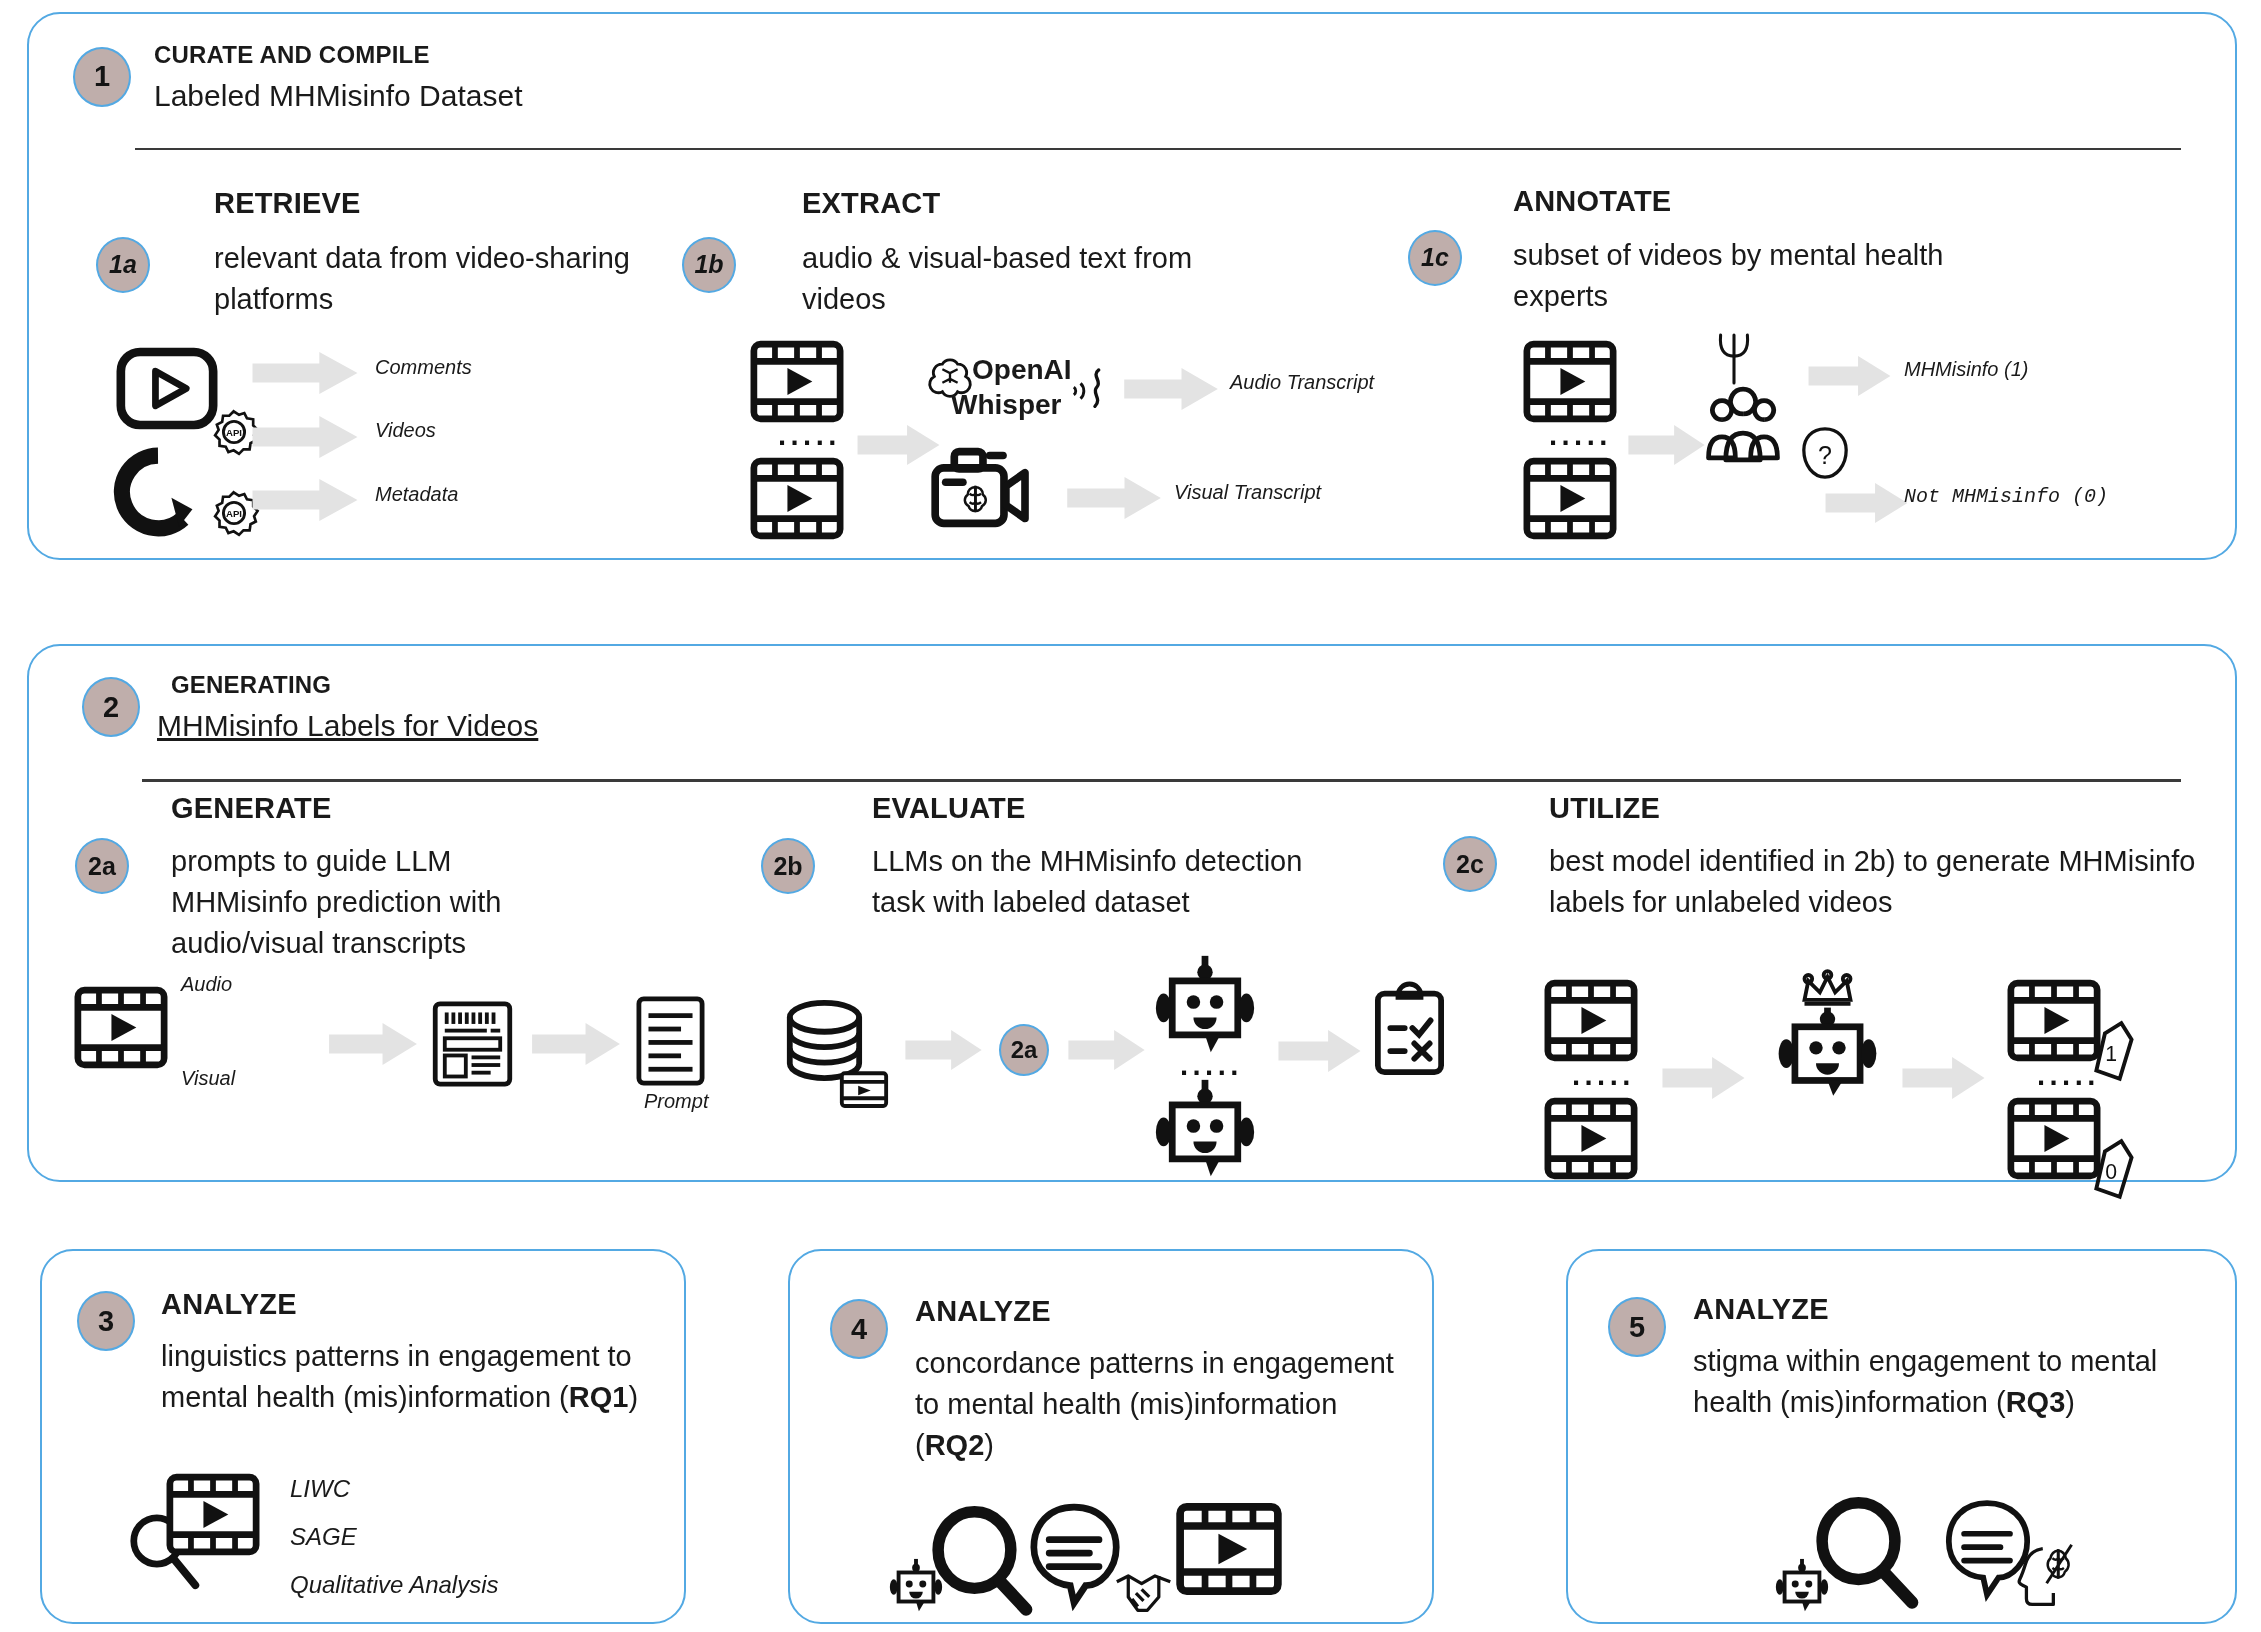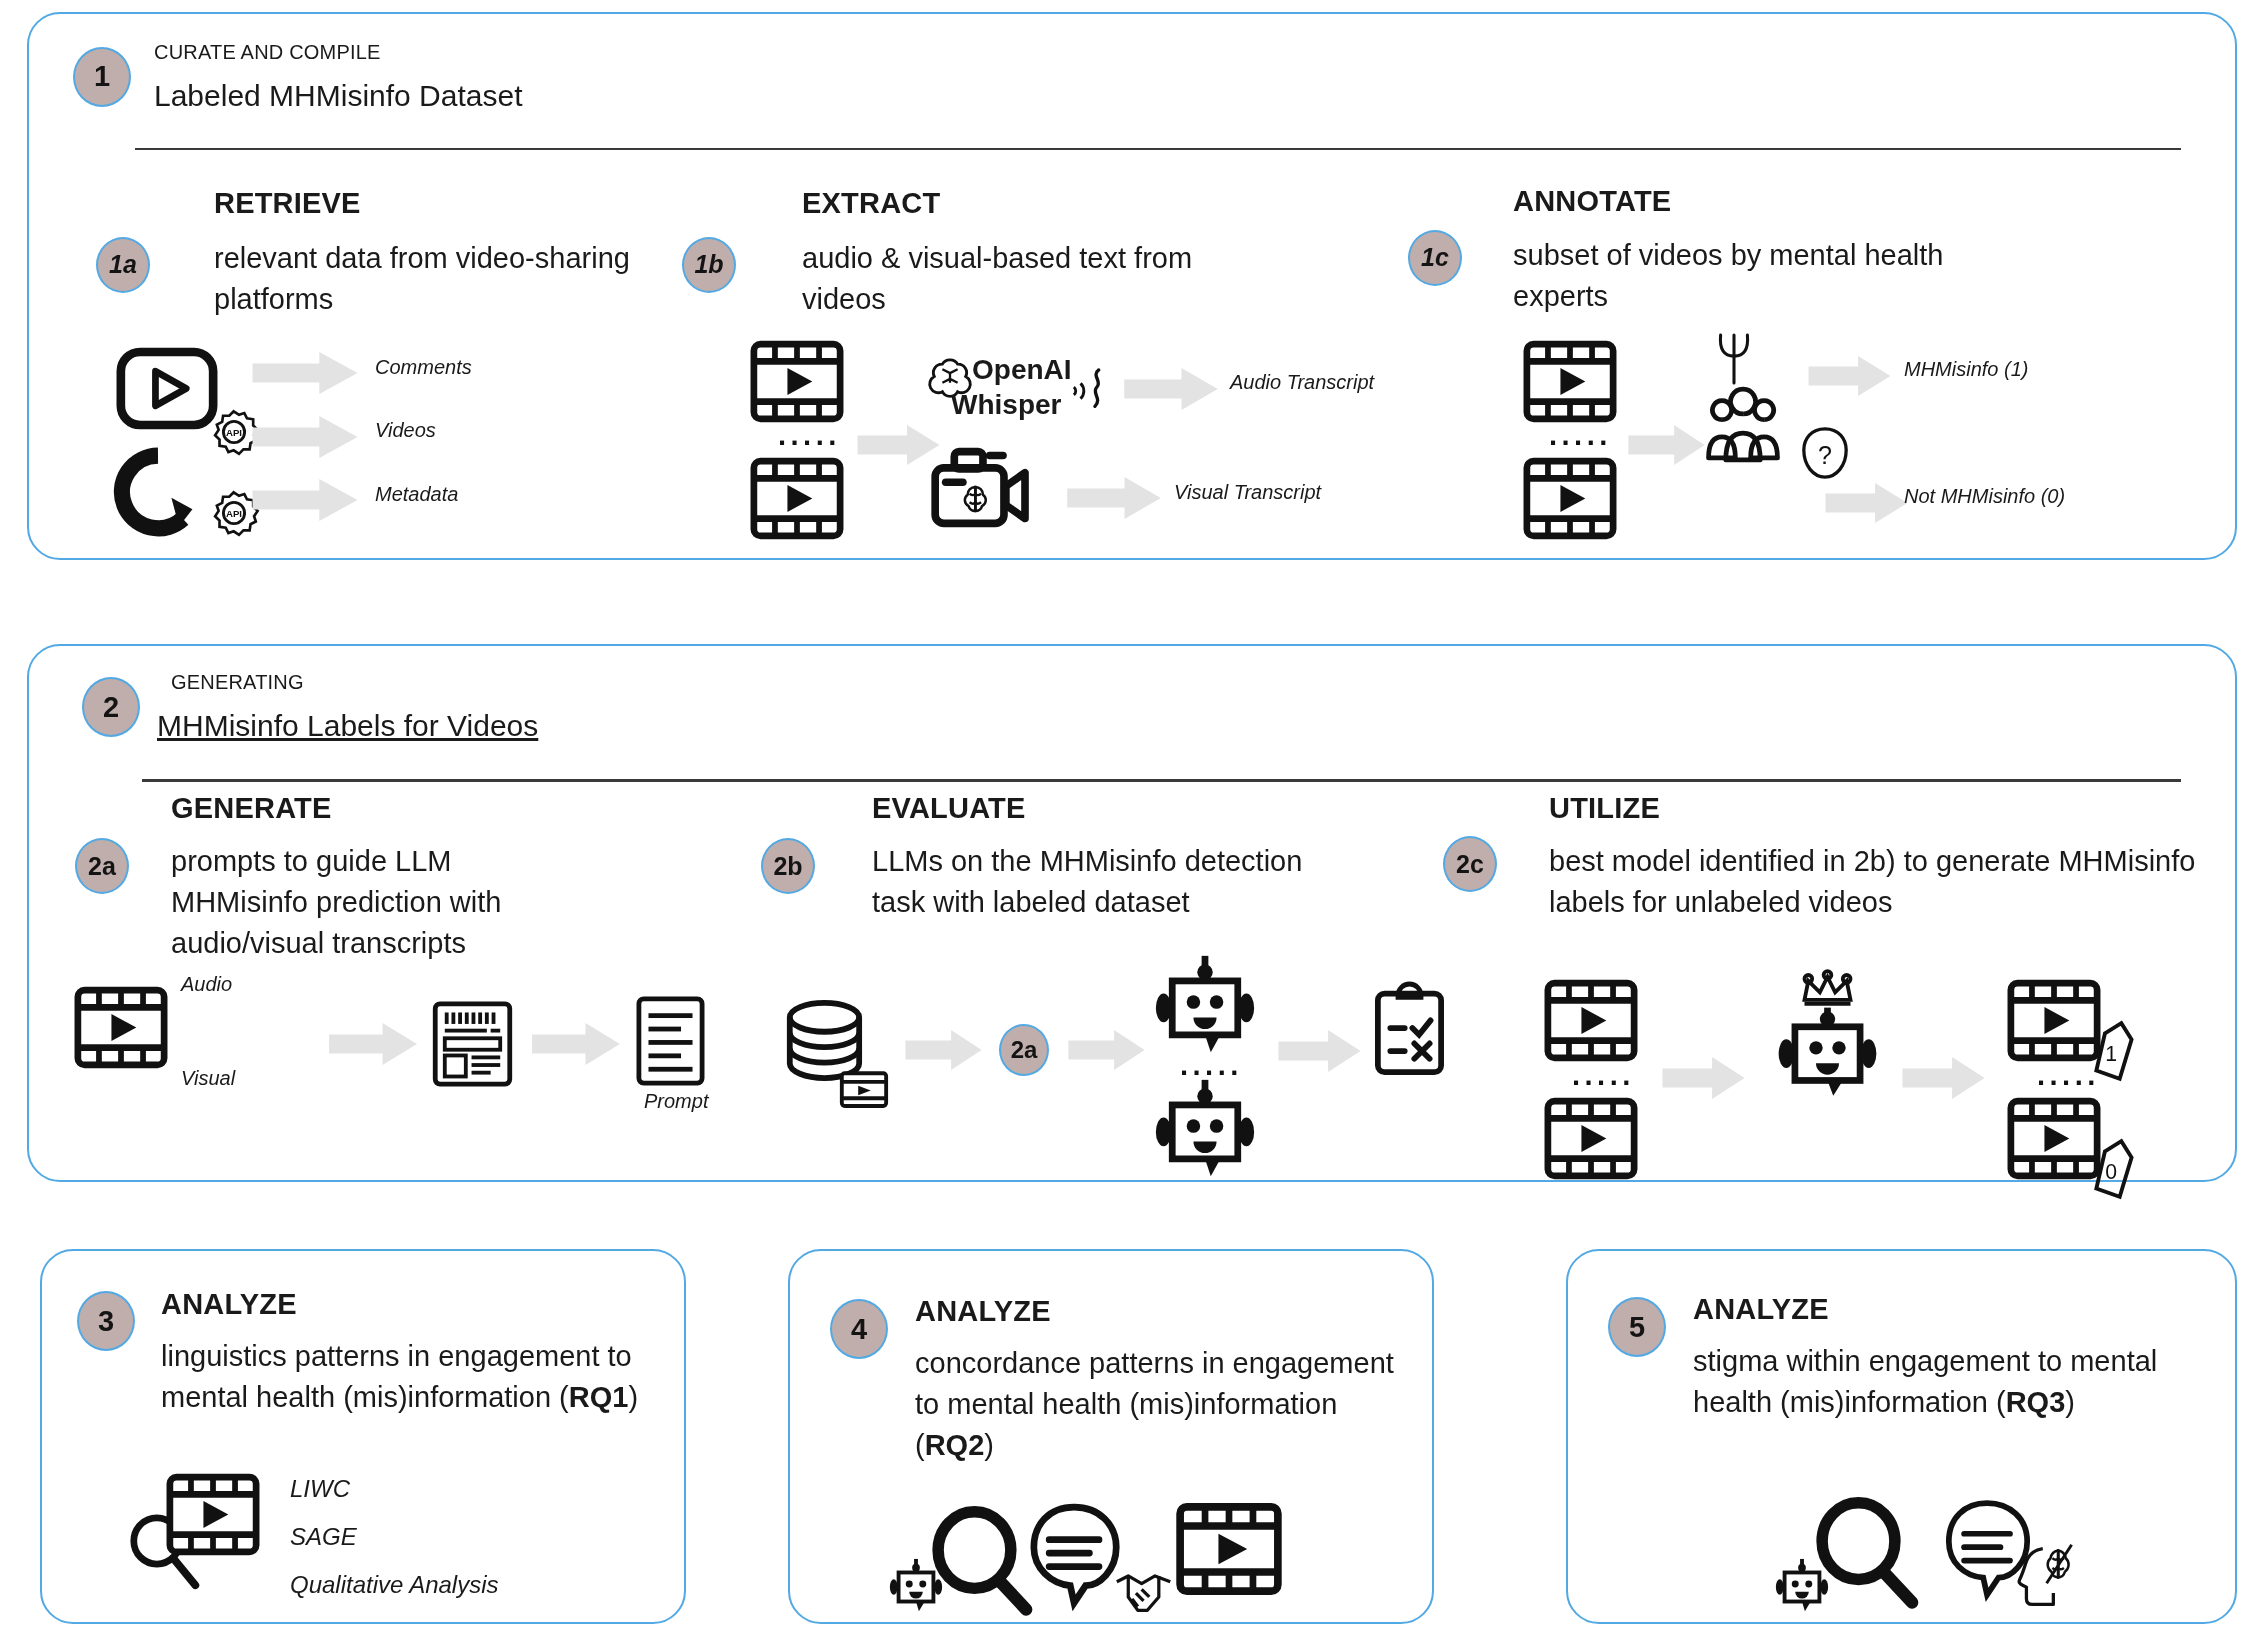--- a/index.html
+++ b/index.html
@@ -20,21 +20,21 @@
   .badge{
     position:absolute;width:58px;height:60px;border-radius:50%;
     background:#bfaeab;border:2.9px solid #53a9e3;box-sizing:border-box;
     display:flex;align-items:center;justify-content:center;
     font-size:29px;font-weight:bold;color:#141414;
   }
   .badge.sub{width:54px;height:56px;font-size:25px;font-style:italic;}
   .badge.sub.bold2{font-style:normal;font-weight:bold;font-size:25px;}
   .badge.inline{position:relative;width:50px;height:52px;font-size:24px;font-weight:bold;font-style:normal;}
 
-  .head-title{position:absolute;font-size:20px;font-weight:normal;letter-spacing:0.2px;}
+  .head-title{position:absolute;font-size:24px;font-weight:bold;letter-spacing:0.2px;}
   .head-sub{position:absolute;font-size:30px;font-weight:400;}
   .rule{position:absolute;height:2.9px;background:#3a3a3a;}
 
   .step-title{position:absolute;font-size:29px;font-weight:bold;letter-spacing:0.2px;}
   .step-body{position:absolute;font-size:29px;line-height:41px;font-weight:400;}
 
   .ital{position:absolute;font-style:italic;font-size:20px;}
   .ital-sm{position:absolute;font-style:italic;font-size:24px;line-height:37px;}
 
   svg{display:block;overflow:visible;}
@@ -267,21 +267,21 @@
     <svg width="83" height="40" viewBox="0 0 86 42">
         <path d="M0 11 L52 11 L52 0 L86 21 L52 42 L52 31 L0 31 Z" fill="#e3e3e3"></path>
       </svg>
   </div>
   <div class="arr" style="left:1796px;top:469px;">
     <svg width="83" height="40" viewBox="0 0 86 42">
         <path d="M0 11 L52 11 L52 0 L86 21 L52 42 L52 31 L0 31 Z" fill="#e3e3e3"></path>
       </svg>
   </div>
   <div class="ital" style="left:1875px;top:344px;">MHMisinfo (1)</div>
-  <div class="ital" style="left:1875px;top:471px;">Not MHMisinfo (0)</div>
+  <div class="ital" style="left:1875px;top:471px;font-family:Liberation Mono, monospace;">Not MHMisinfo (0)</div>
 </div>
 
 <div class="panel" id="panel-2">
 
   <div class="badge" style="left:53px;top:31px;">
     <span>2</span>
   </div>
   <div class="head-title" style="left:142px;top:25px;">GENERATING</div>
   <div class="head-sub" style="left:128px;top:63px;text-decoration:underline;">MHMisinfo Labels for Videos</div>
   <div class="rule" style="left:113px;top:133px;width:2039px;"></div>

